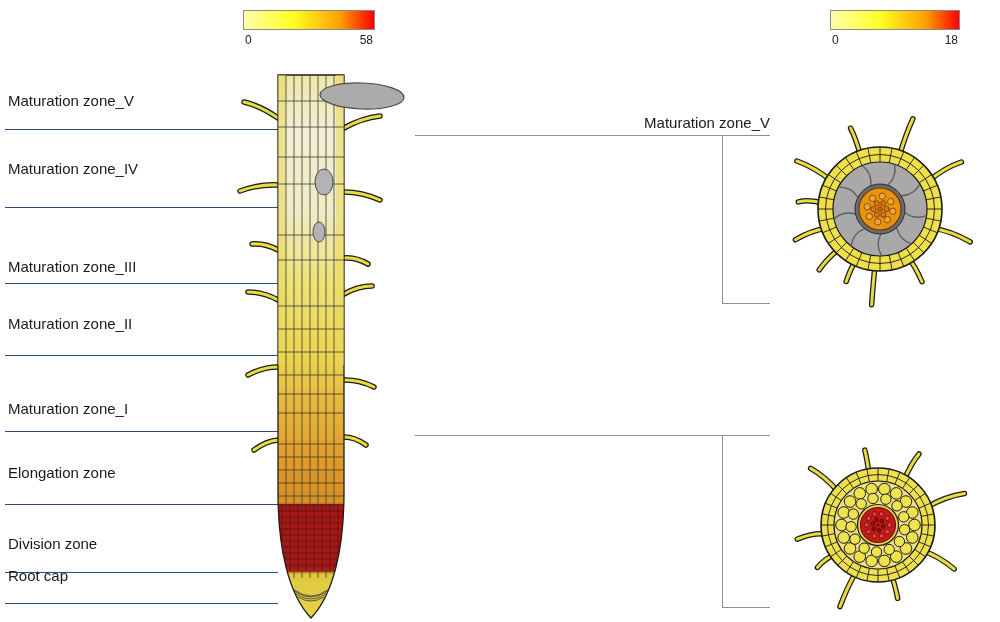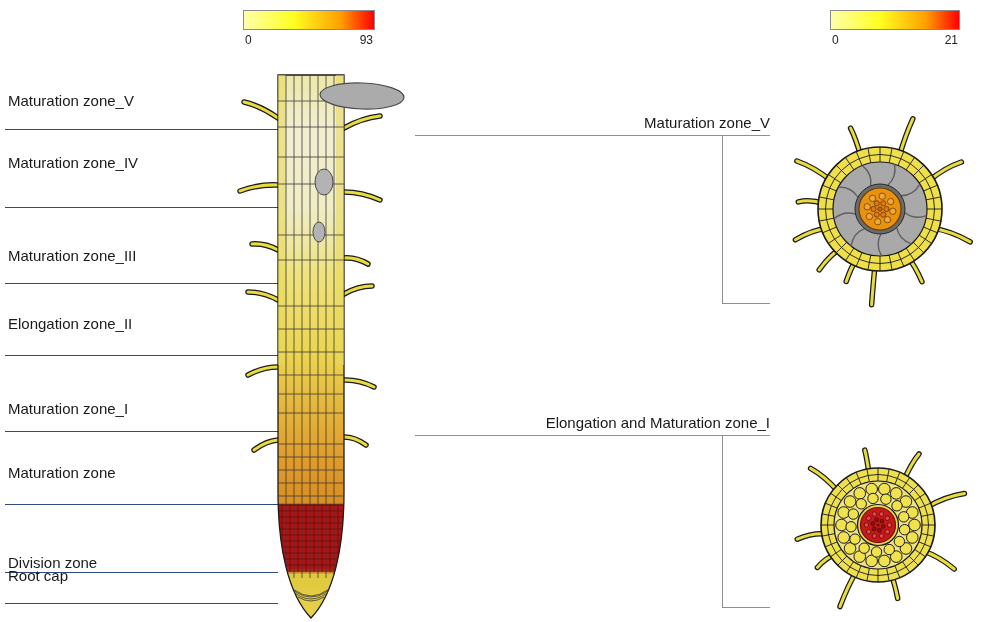--- a/index.html
+++ b/index.html
@@ -43,62 +43,61 @@
 </style>
 </head>
 <body>
 
 <div class="canvas">
 
   <div class="colorbar-group" style="left:243px;top:10px;width:132px">
     <div class="colorbar"></div>
     <div class="colorbar-ticks">
       <span>0</span>
-      <span>93</span>
+      <span>58</span>
     </div>
   </div>
 
   <div class="colorbar-group" style="left:830px;top:10px;width:130px">
     <div class="colorbar"></div>
     <div class="colorbar-ticks">
       <span>0</span>
-      <span>21</span>
+      <span>18</span>
     </div>
   </div>
 
   <div class="zone-label" style="top:92px">Maturation zone_V</div>
   <div class="zone-line" style="top:129px"></div>
 
-  <div class="zone-label" style="top:154px">Maturation zone_IV</div>
+  <div class="zone-label" style="top:160px">Maturation zone_IV</div>
   <div class="zone-line" style="top:207px"></div>
 
-  <div class="zone-label" style="top:247px">Maturation zone_III</div>
+  <div class="zone-label" style="top:258px">Maturation zone_III</div>
   <div class="zone-line" style="top:283px"></div>
 
-  <div class="zone-label" style="top:315px">Elongation zone_II</div>
+  <div class="zone-label" style="top:315px">Maturation zone_II</div>
   <div class="zone-line" style="top:355px"></div>
 
   <div class="zone-label" style="top:400px">Maturation zone_I</div>
   <div class="zone-line" style="top:431px"></div>
 
-  <div class="zone-label" style="top:464px">Maturation zone</div>
+  <div class="zone-label" style="top:464px">Elongation zone</div>
   <div class="zone-line" style="top:504px"></div>
 
-  <div class="zone-label" style="top:554px">Division zone</div>
+  <div class="zone-label" style="top:535px">Division zone</div>
   <div class="zone-line" style="top:572px"></div>
 
   <div class="zone-label" style="top:567px">Root cap</div>
   <div class="zone-line" style="top:603px"></div>
 
   <div class="section-label" style="top:114px">Maturation zone_V</div>
   <div class="h-line" style="left:415px;top:135px;width:355px"></div>
   <div class="v-line" style="left:722px;top:135px;height:168px"></div>
   <div class="h-line" style="left:722px;top:303px;width:48px"></div>
 
-  <div class="section-label" style="top:414px">Elongation and Maturation zone_I</div>
   <div class="h-line" style="left:415px;top:435px;width:355px"></div>
   <div class="v-line" style="left:722px;top:435px;height:172px"></div>
   <div class="h-line" style="left:722px;top:607px;width:48px"></div>
 
   <svg id="root-svg" style="left:220px;top:62px" width="200" height="560" viewBox="0 0 200 560">
       <defs>
         <linearGradient id="rootgrad" x1="0" y1="0" x2="0" y2="1">
           <stop offset="0" stop-color="#EEE8A8"></stop>
           <stop offset="0.101" stop-color="#F2EED2"></stop>
           <stop offset="0.249" stop-color="#F0ECC4"></stop>

